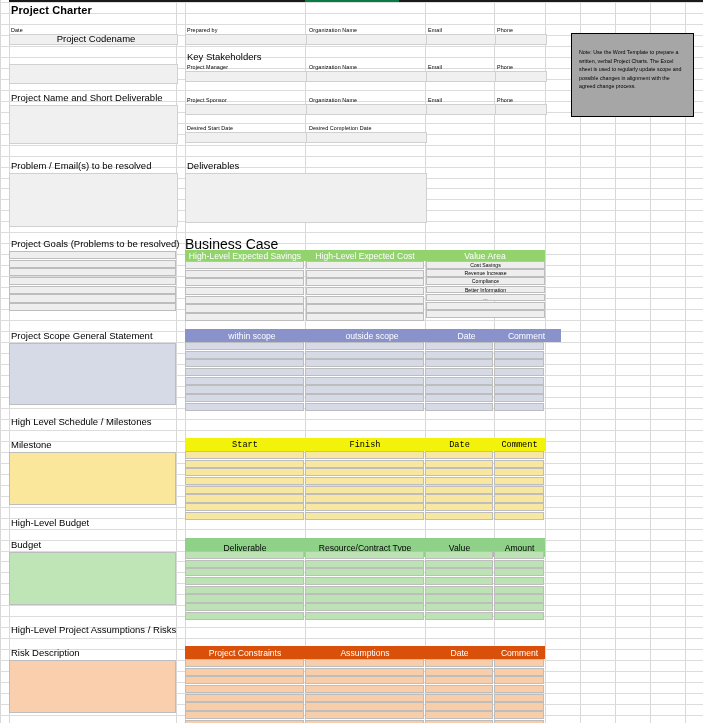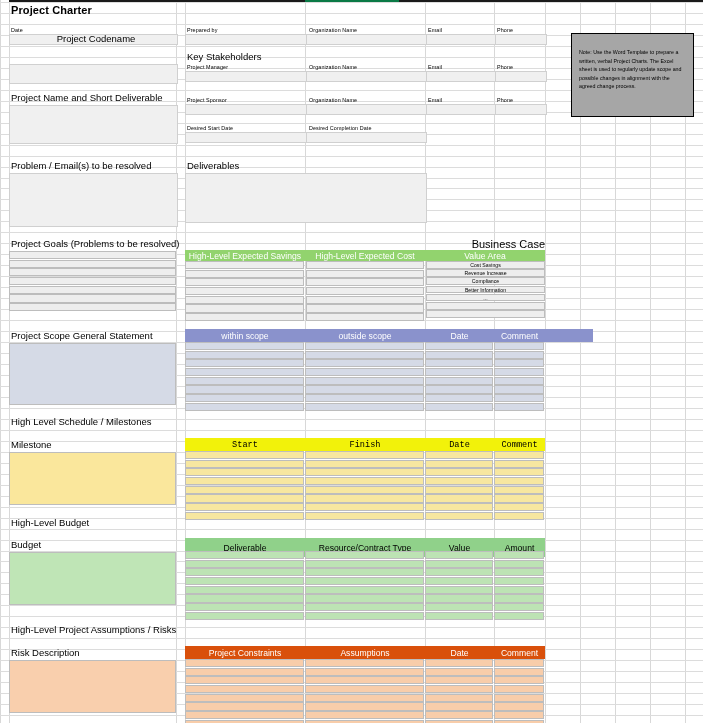--- a/index.html
+++ b/index.html
@@ -25,21 +25,21 @@
   
   .banner{position:absolute;box-sizing:border-box;color:#fff;
           font-size:8.6px;display:flex;align-items:center;}
   .banner span{flex:1;text-align:center;}
 
   .noteBox{position:absolute;background:#a6a6a6;border:1px solid #000;
            box-sizing:border-box;padding:14px 7px 5px 7px;
            font-size:5.3px;line-height:1.62;color:#000;white-space:normal;}
   .greenbar{position:absolute;background:#0a7a46;height:2px;}
   .blackbar{position:absolute;background:#1a1a1a;height:2px;}
-  .bcTitle{position:absolute;font-size:11px;text-align:right;}
+  .bcTitle{position:absolute;font-size:14px;text-align:left;}
   .valueList{position:absolute;font-size:5.2px;text-align:center;}
   .valueList div{box-sizing:border-box;background:#eee;border:1px solid #bdbdbd;
                  height:7.6px;line-height:6.6px;margin-bottom:.6px;}
   .goalLines{position:absolute;}
   .goalLines div{box-sizing:border-box;background:#eee;border:1px solid #bdbdbd;}
 </style>
 </head>
 <body>
 
 <div id="sheet">
@@ -264,21 +264,21 @@
   <div class="valueList" id="bcValue" style="left:426px;top:261px;width:119px;">
       <div>Cost Savings</div>
       <div>Revenue Increase</div>
       <div>Compliance</div>
       <div>Better Information</div>
       <div>...</div>
       <div></div>
       <div></div>
     </div>
 
-  <div class="banner" id="scopeBanner" style="left: 185px; top: 329px; width: 408px; height: 13px; background: rgb(138, 146, 204);">
+  <div class="banner" id="scopeBanner" style="left: 185px; top: 329px; width: 376px; height: 13px; background: rgb(138, 146, 204); padding-left: 7px;">
       <span style="flex: 0 0 120px;">within scope</span>
       <span style="flex: 0 0 120px;">outside scope</span>
       <span style="flex: 0 0 69px;">Date</span>
       <span style="flex: 0 0 51px;">Comment</span>
     </div>
   <div id="scopeRows" style="position:absolute;left:185px;top:342px;width:360px;">
       <div style="display: flex; height: 8.1px; margin-bottom: 0.6px;">
         <div style="flex: 0 0 119px; margin-right: 1px; background: rgb(213, 218, 230); border: 1px solid rgb(189, 189, 189); box-sizing: border-box;"></div>
         <div style="flex: 0 0 119px; margin-right: 1px; background: rgb(213, 218, 230); border: 1px solid rgb(189, 189, 189); box-sizing: border-box;"></div>
         <div style="flex: 0 0 68px; margin-right: 1px; background: rgb(213, 218, 230); border: 1px solid rgb(189, 189, 189); box-sizing: border-box;"></div>

